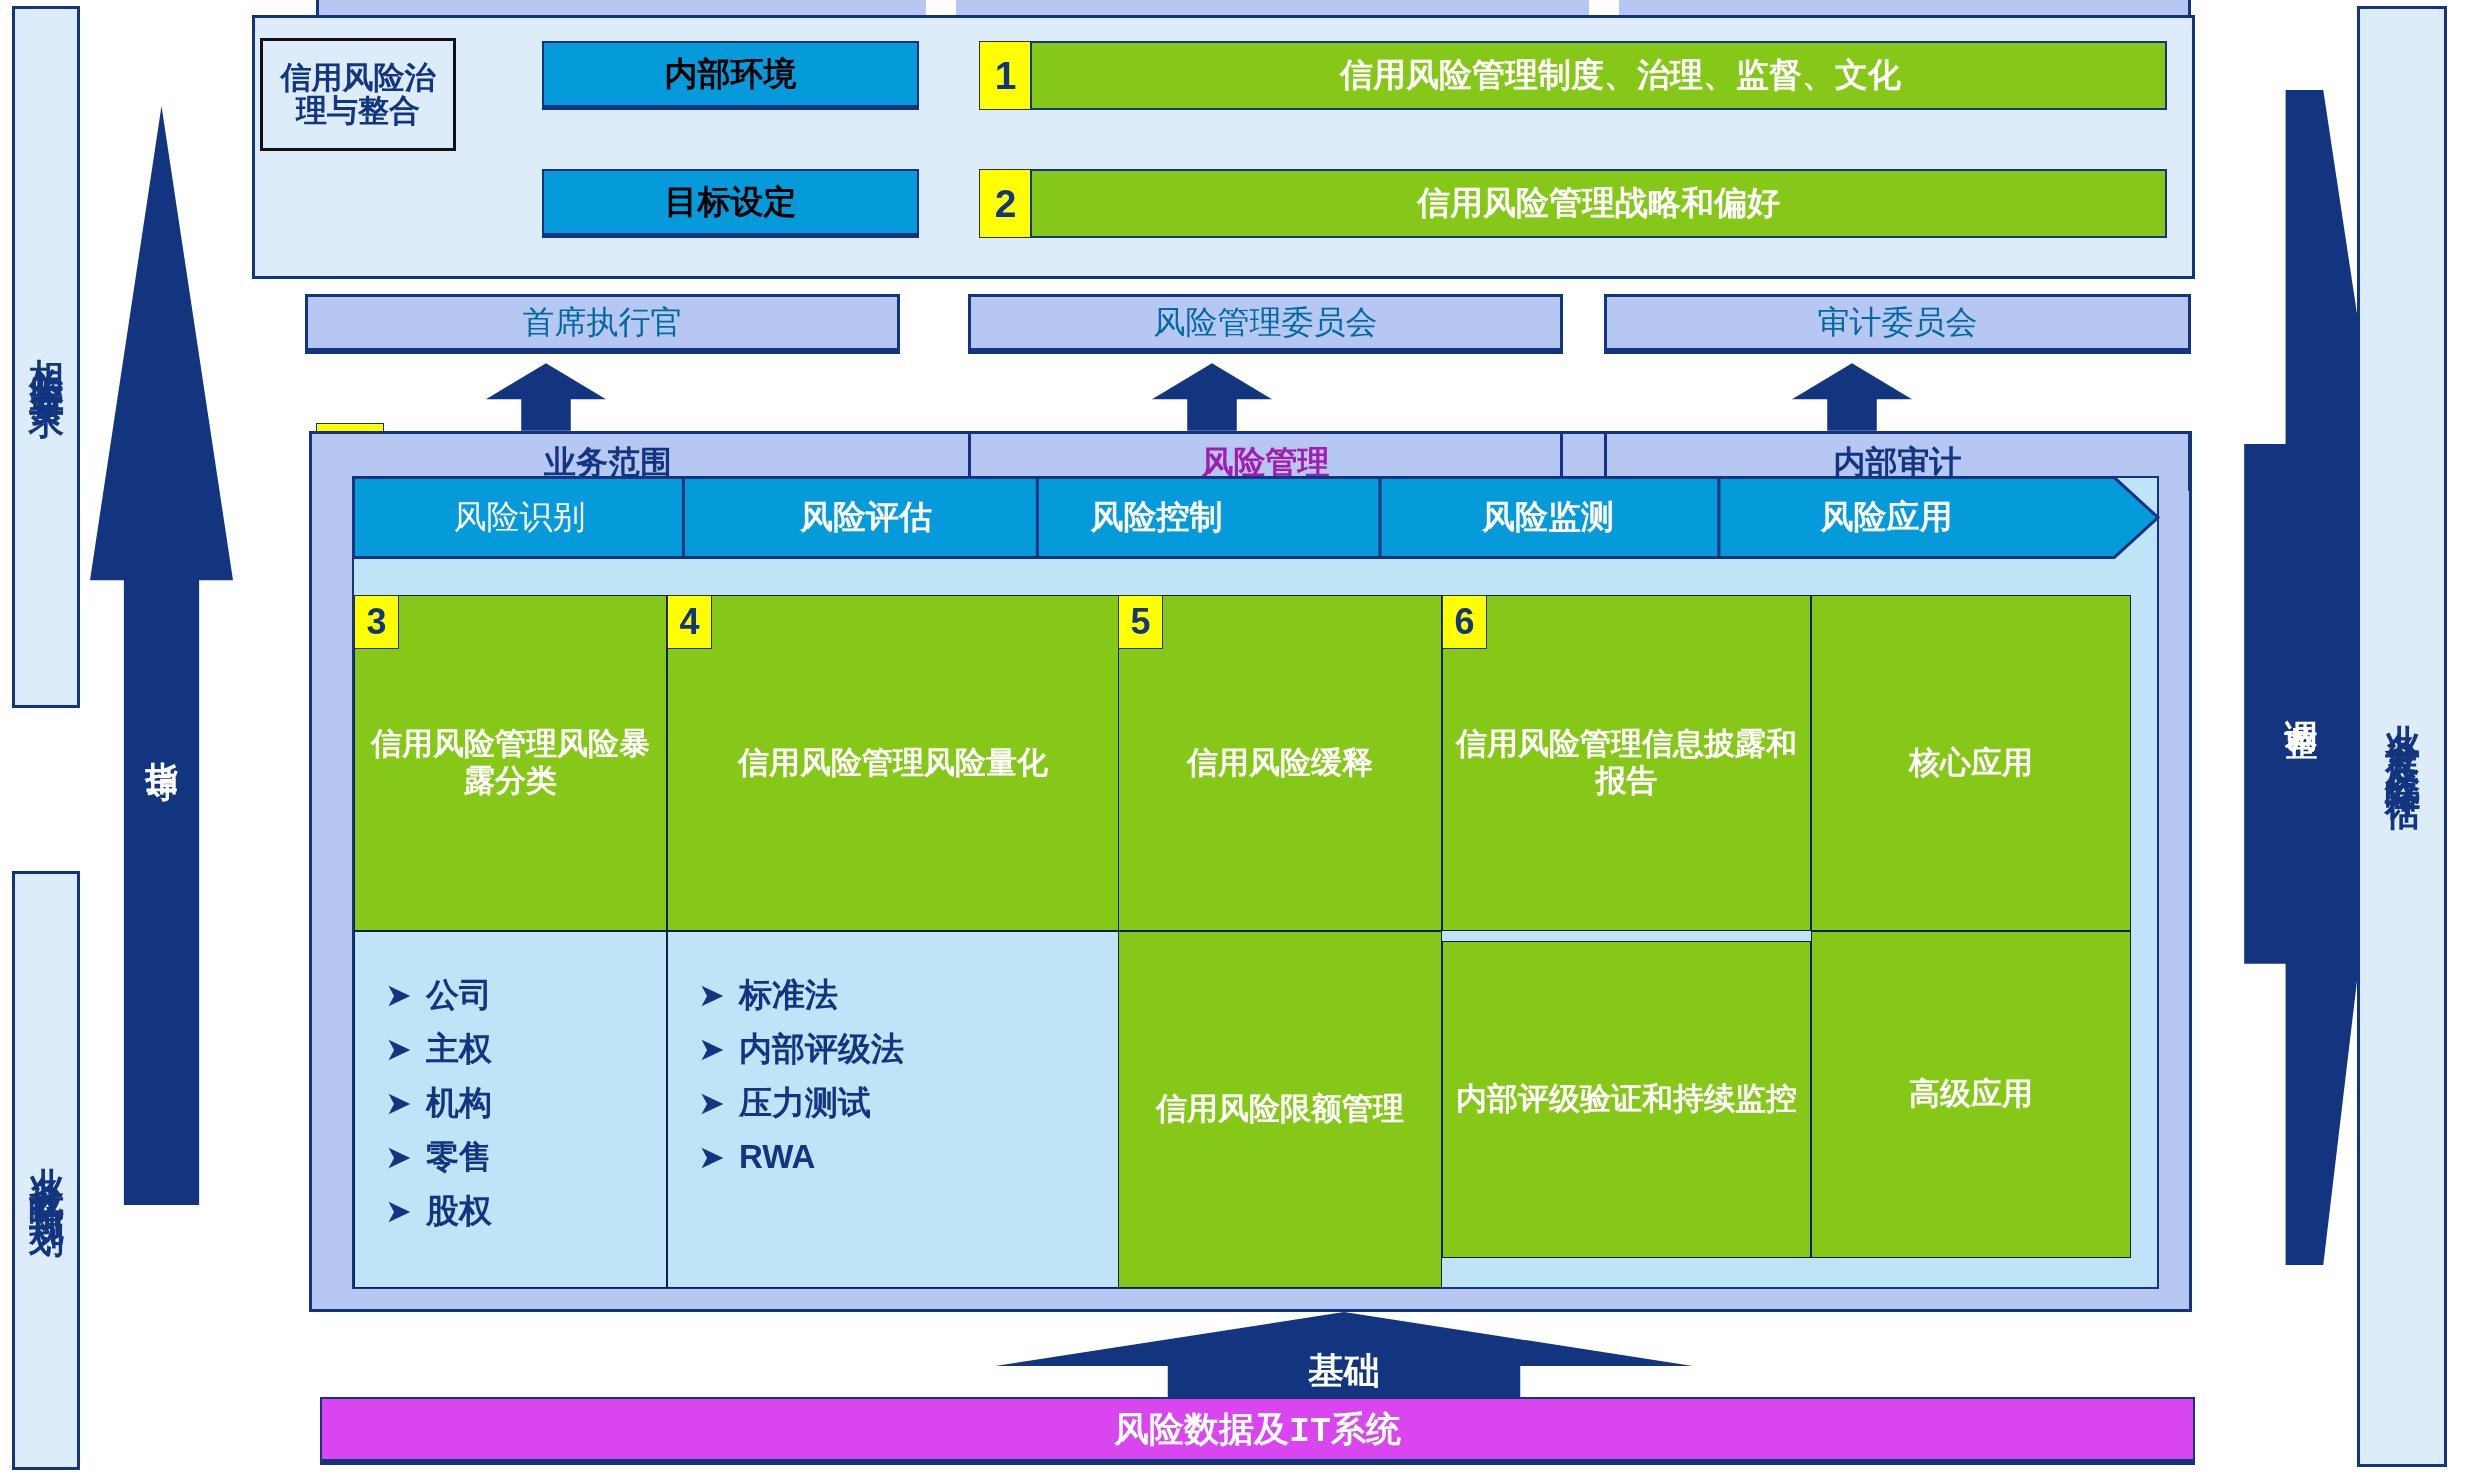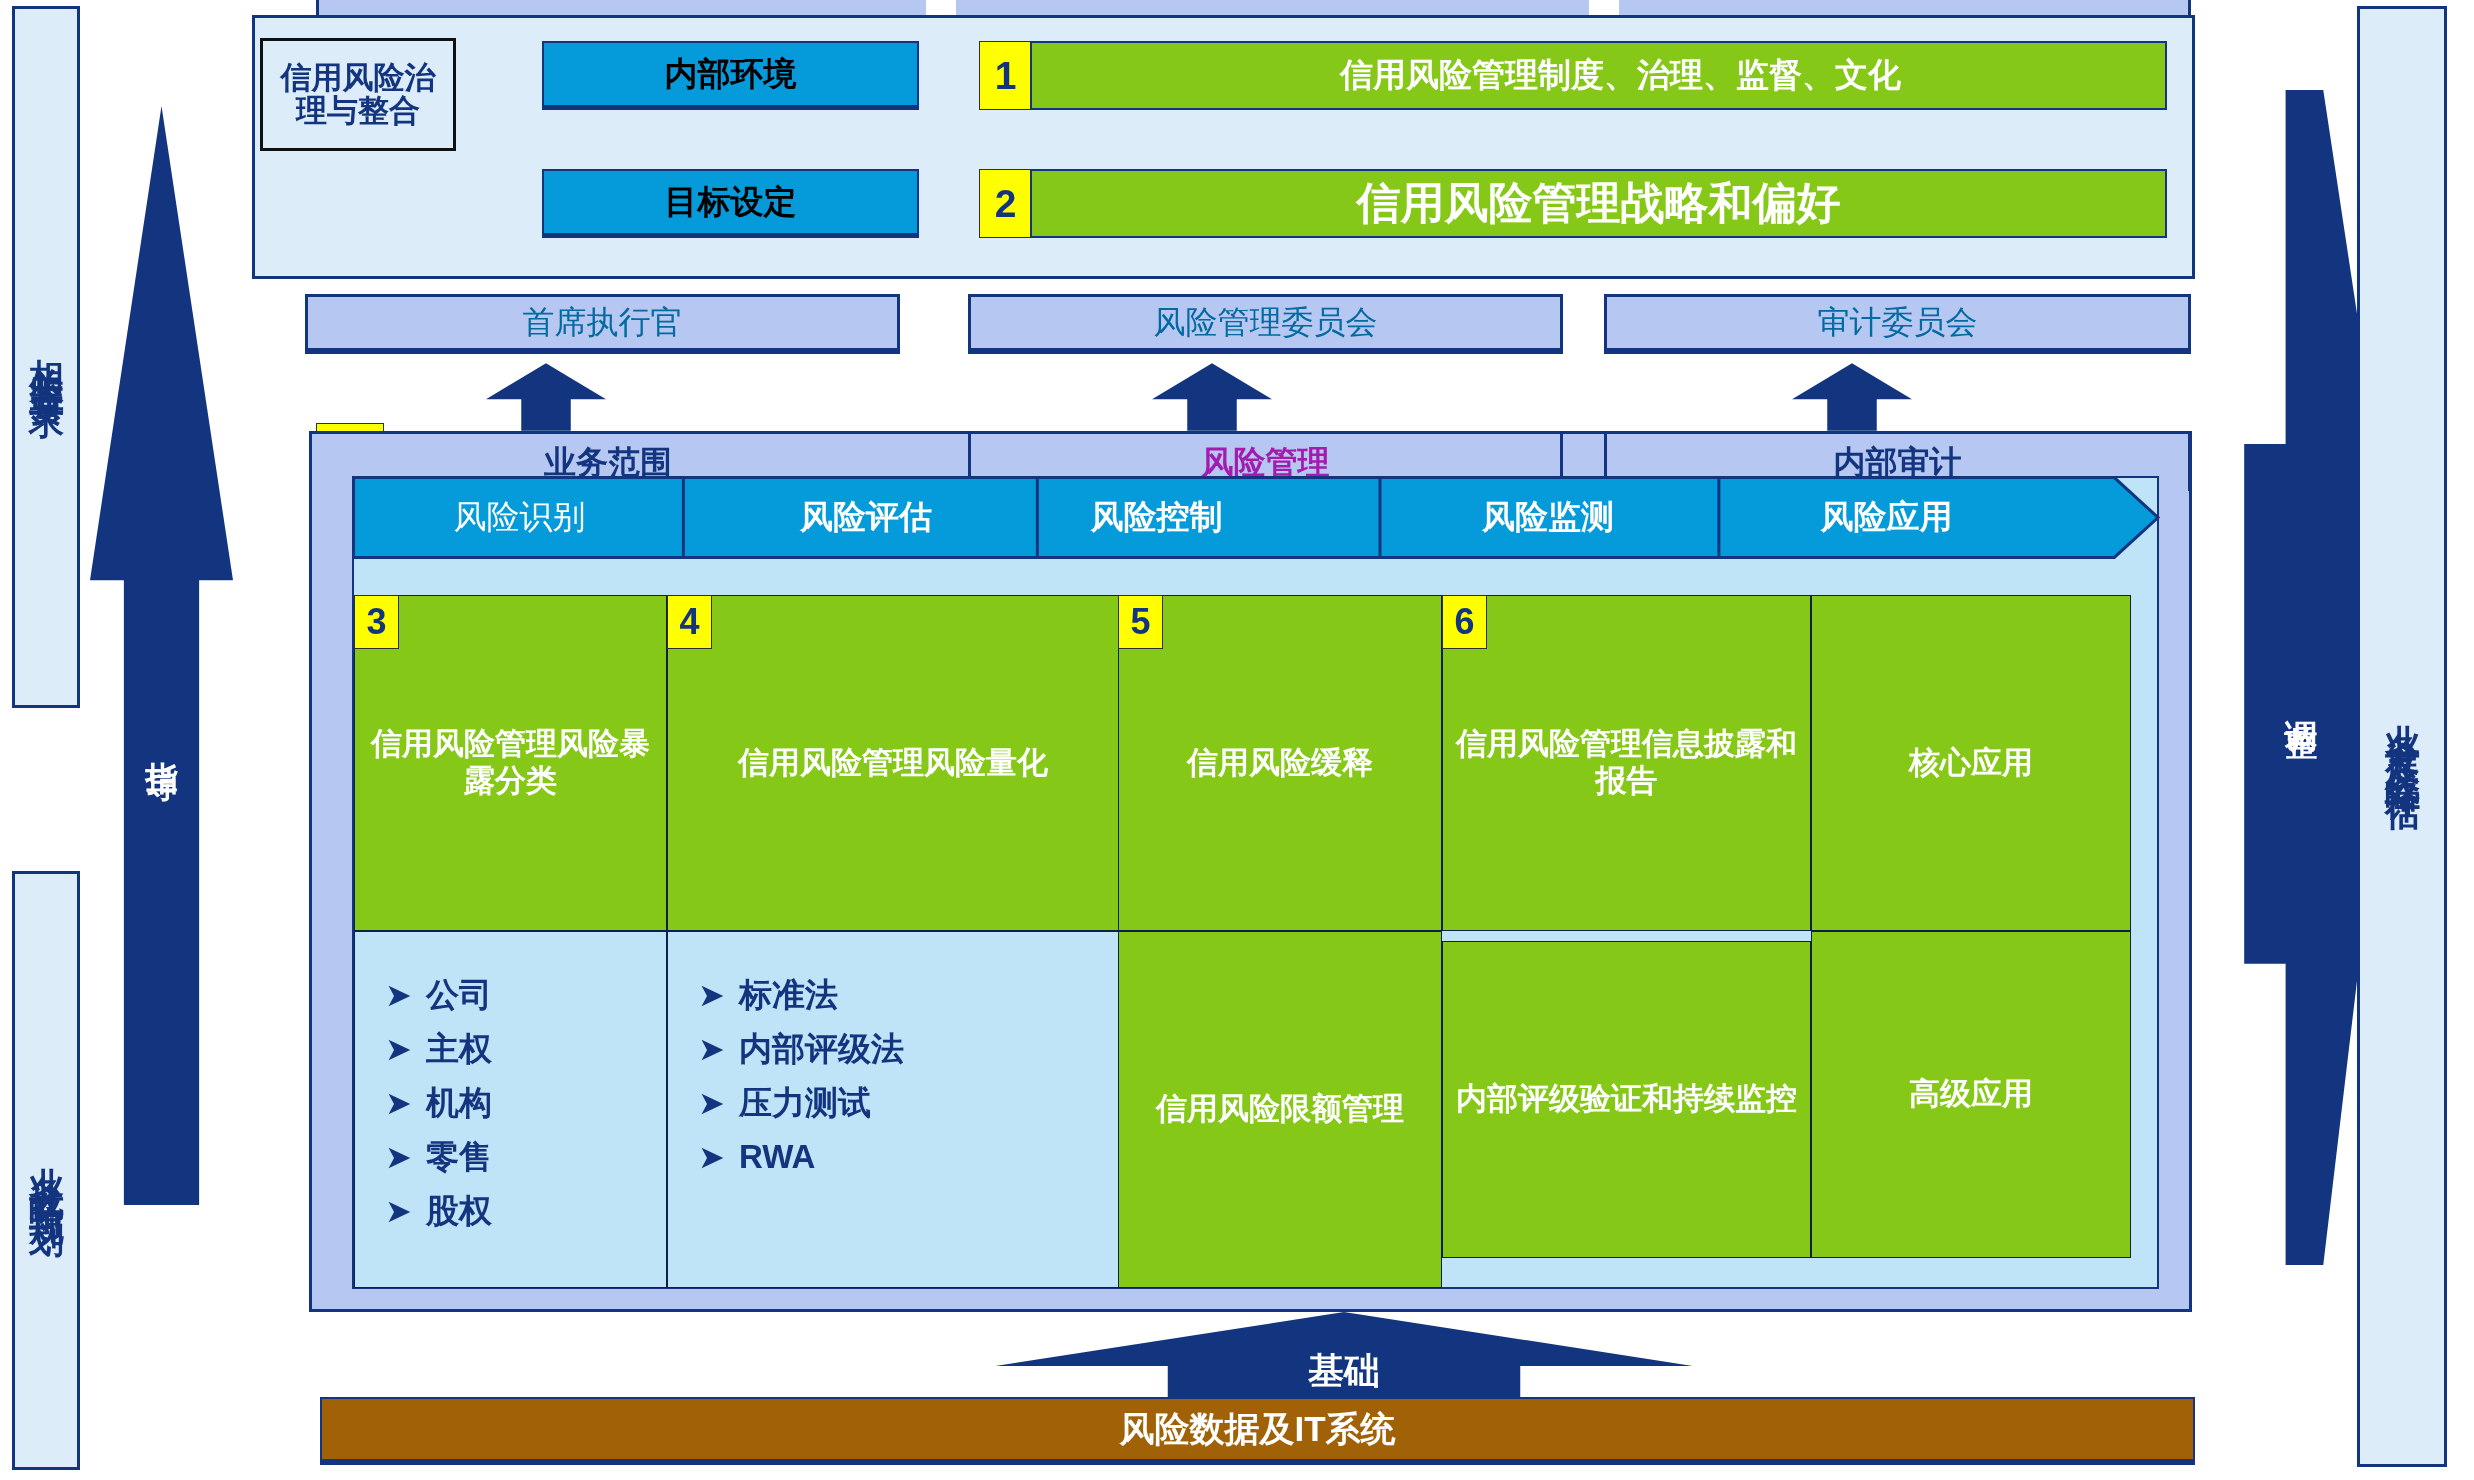--- a/index.html
+++ b/index.html
@@ -27,22 +27,22 @@
   .greencell{background:#86c817;border:1.5px solid #0f1f4a;color:#ffffff;
              font-weight:bold;line-height:1.18;}
   .bulletcell{background:#bfe3f7;border:1.5px solid #0f1f4a;color:#13357f;}
 
   .bulletline{display:flex;align-items:center;font-weight:bold;color:#13357f;}
   .bulletline .bg{width:41px;flex:0 0 41px;font-size:32px;line-height:1;}
 
   .titlebox{background:#dcecf8;border:3.8px solid #111111;color:#13357f;
             font-weight:bold;line-height:1.05;}
 
-  .botbar{background:#a16207;border:2.3px solid #13357f;border-bottom-width:6px;
-          color:#ffffff;font-weight:bold;}
+  .botbar{background:#d946ef;border:2.3px solid #13357f;border-bottom-width:6px;
+          color:#ffffff;font-weight:bold;font-family:Liberation Mono, monospace;}
 </style>
 </head>
 <body>
 
 <div class="abs vbox ctr" style="left:12px;top:6px;width:68px;height:702px;font-size:35px;">
   <span>相关监管要求</span>
 </div>
 
 <div class="abs vbox ctr" style="left:12px;top:871px;width:68px;height:599px;font-size:35px;">
   <span>业务战略与规划</span>
@@ -87,21 +87,21 @@
 <div class="abs green-bar ctr" style="left:1030px;top:41px;width:1137px;height:69px;font-size:33px;padding-left:44px;">
   <span>信用风险管理制度、治理、监督、文化</span>
 </div>
 
 <div class="abs cyan-box ctr" style="left:542px;top:169px;width:377px;height:69px;font-size:33px;">
   <span>目标设定</span>
 </div>
 <div class="abs yellow-num ctr" style="left:979px;top:169px;width:53px;height:69px;font-size:39px;">
   <span>2</span>
 </div>
-<div class="abs green-bar ctr" style="left:1030px;top:169px;width:1137px;height:69px;font-size:44px;">
+<div class="abs green-bar ctr" style="left:1030px;top:169px;width:1137px;height:69px;font-size:33px;">
   <span>信用风险管理战略和偏好</span>
 </div>
 
 <div class="abs blue-cap ctr" style="left:305px;top:294px;width:595px;height:60px;font-size:32px;">
   <span>首席执行官</span>
 </div>
 <div class="abs blue-cap ctr" style="left:968px;top:294px;width:595px;height:60px;font-size:32px;">
   <span>风险管理委员会</span>
 </div>
 <div class="abs blue-cap ctr" style="left:1604px;top:294px;width:587px;height:60px;font-size:32px;">

